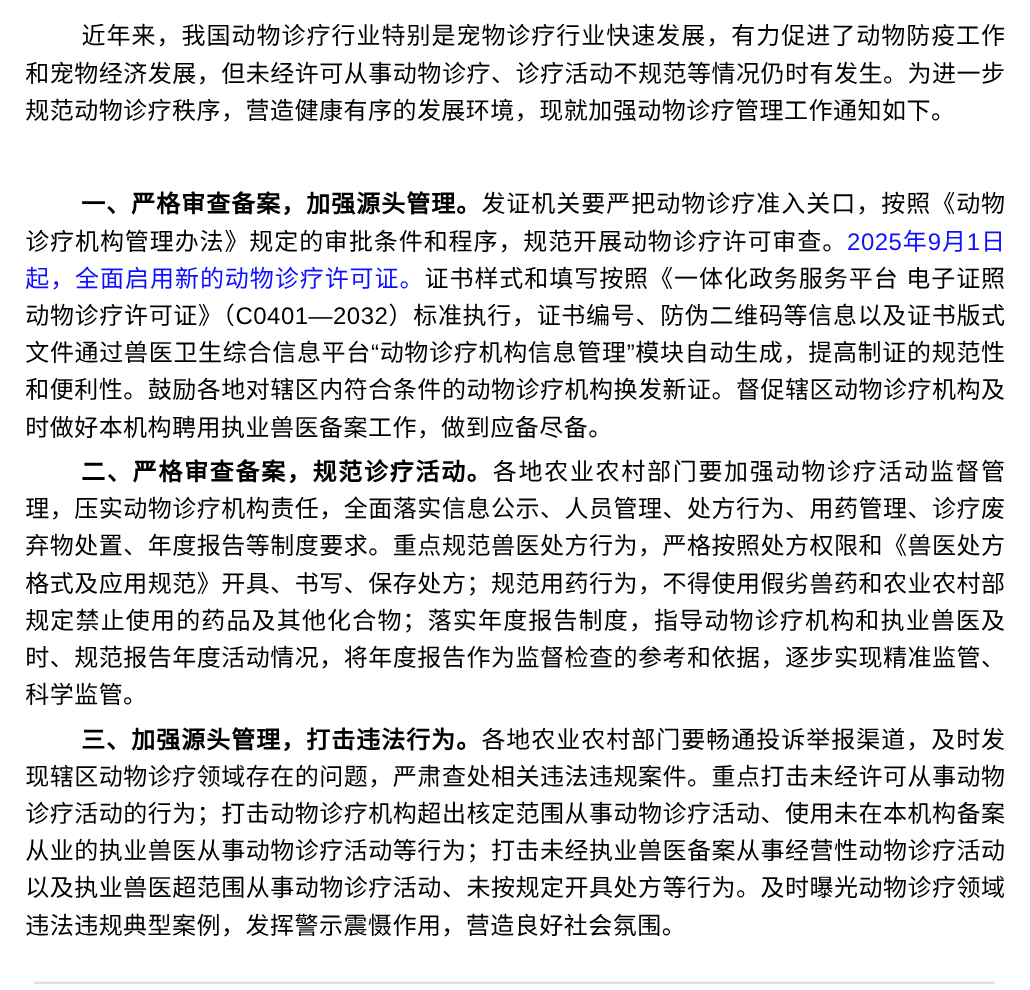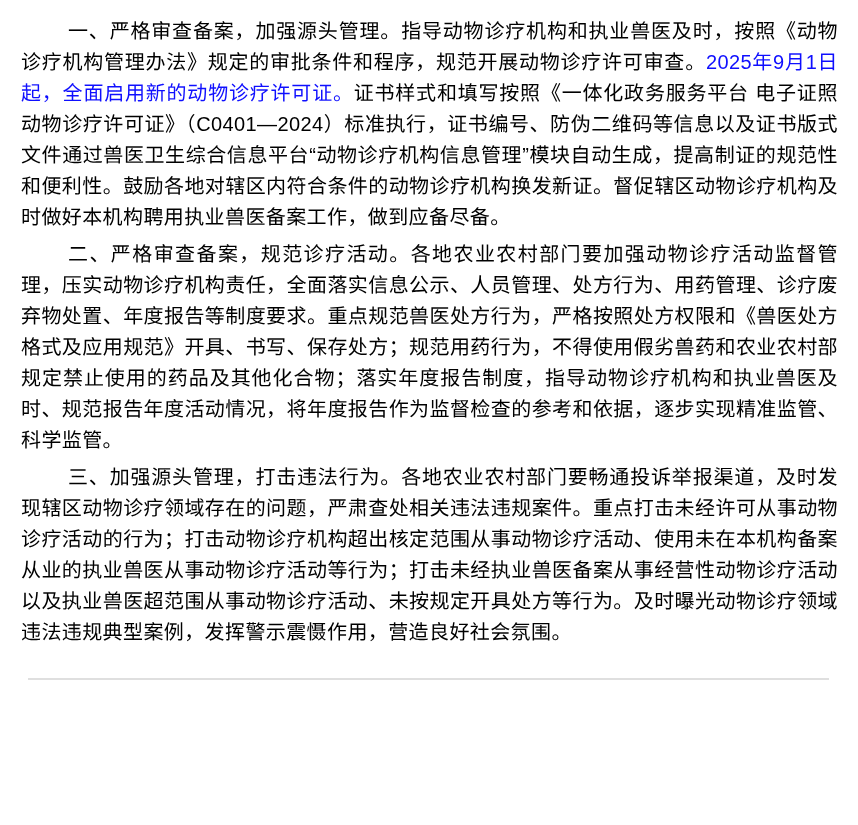--- a/index.html
+++ b/index.html
@@ -30,39 +30,40 @@
   p.intro {
     margin-bottom: 47px;
   }
   p.section {
     margin-top: 6px;
   }
   p.section:first-of-type {
     margin-top: 0;
   }
   .heading {
-    font-weight: normal;
+    font-weight: bold;
   }
   .highlight {
     color: #0f0fff;
   }
   .divider {
     height: 2px;
     width: 801px;
     margin: 30px 0 0 7px;
     background: #dfdfdf;
   }
 </style>
 </head>
 <body>
 
 <div class="doc">
 
+  <p class="intro">近年来，我国动物诊疗行业特别是宠物诊疗行业快速发展，有力促进了动物防疫工作和宠物经济发展，但未经许可从事动物诊疗、诊疗活动不规范等情况仍时有发生。为进一步规范动物诊疗秩序，营造健康有序的发展环境，现就加强动物诊疗管理工作通知如下。</p>
 
-  <p class="section"><strong class="heading">一、严格审查备案，加强源头管理。</strong><span>指导动物诊疗机构和执业兽医及时，按照《动物诊疗机构管理办法》规定的审批条件和程序，规范开展动物诊疗许可审查。</span><span class="highlight">2025年9月1日起，全面启用新的动物诊疗许可证。</span><span>证书样式和填写按照《一体化政务服务平台 电子证照动物诊疗许可证》（C0401—2024）标准执行，证书编号、防伪二维码等信息以及证书版式文件通过兽医卫生综合信息平台“动物诊疗机构信息管理”模块自动生成，提高制证的规范性和便利性。鼓励各地对辖区内符合条件的动物诊疗机构换发新证。督促辖区动物诊疗机构及时做好本机构聘用执业兽医备案工作，做到应备尽备。</span></p>
+  <p class="section"><strong class="heading">一、严格审查备案，加强源头管理。</strong><span>发证机关要严把动物诊疗准入关口，按照《动物诊疗机构管理办法》规定的审批条件和程序，规范开展动物诊疗许可审查。</span><span class="highlight">2025年9月1日起，全面启用新的动物诊疗许可证。</span><span>证书样式和填写按照《一体化政务服务平台 电子证照动物诊疗许可证》（C0401—2032）标准执行，证书编号、防伪二维码等信息以及证书版式文件通过兽医卫生综合信息平台“动物诊疗机构信息管理”模块自动生成，提高制证的规范性和便利性。鼓励各地对辖区内符合条件的动物诊疗机构换发新证。督促辖区动物诊疗机构及时做好本机构聘用执业兽医备案工作，做到应备尽备。</span></p>
 
   <p class="section"><strong class="heading">二、严格审查备案，规范诊疗活动。</strong><span>各地农业农村部门要加强动物诊疗活动监督管理，压实动物诊疗机构责任，全面落实信息公示、人员管理、处方行为、用药管理、诊疗废弃物处置、年度报告等制度要求。重点规范兽医处方行为，严格按照处方权限和《兽医处方格式及应用规范》开具、书写、保存处方；规范用药行为，不得使用假劣兽药和农业农村部规定禁止使用的药品及其他化合物；落实年度报告制度，指导动物诊疗机构和执业兽医及时、规范报告年度活动情况，将年度报告作为监督检查的参考和依据，逐步实现精准监管、科学监管。</span></p>
 
   <p class="section"><strong class="heading">三、加强源头管理，打击违法行为。</strong><span>各地农业农村部门要畅通投诉举报渠道，及时发现辖区动物诊疗领域存在的问题，严肃查处相关违法违规案件。重点打击未经许可从事动物诊疗活动的行为；打击动物诊疗机构超出核定范围从事动物诊疗活动、使用未在本机构备案从业的执业兽医从事动物诊疗活动等行为；打击未经执业兽医备案从事经营性动物诊疗活动以及执业兽医超范围从事动物诊疗活动、未按规定开具处方等行为。及时曝光动物诊疗领域违法违规典型案例，发挥警示震慑作用，营造良好社会氛围。</span></p>
 
   <div class="divider"></div>
 
 </div>
 
 </body></html>

